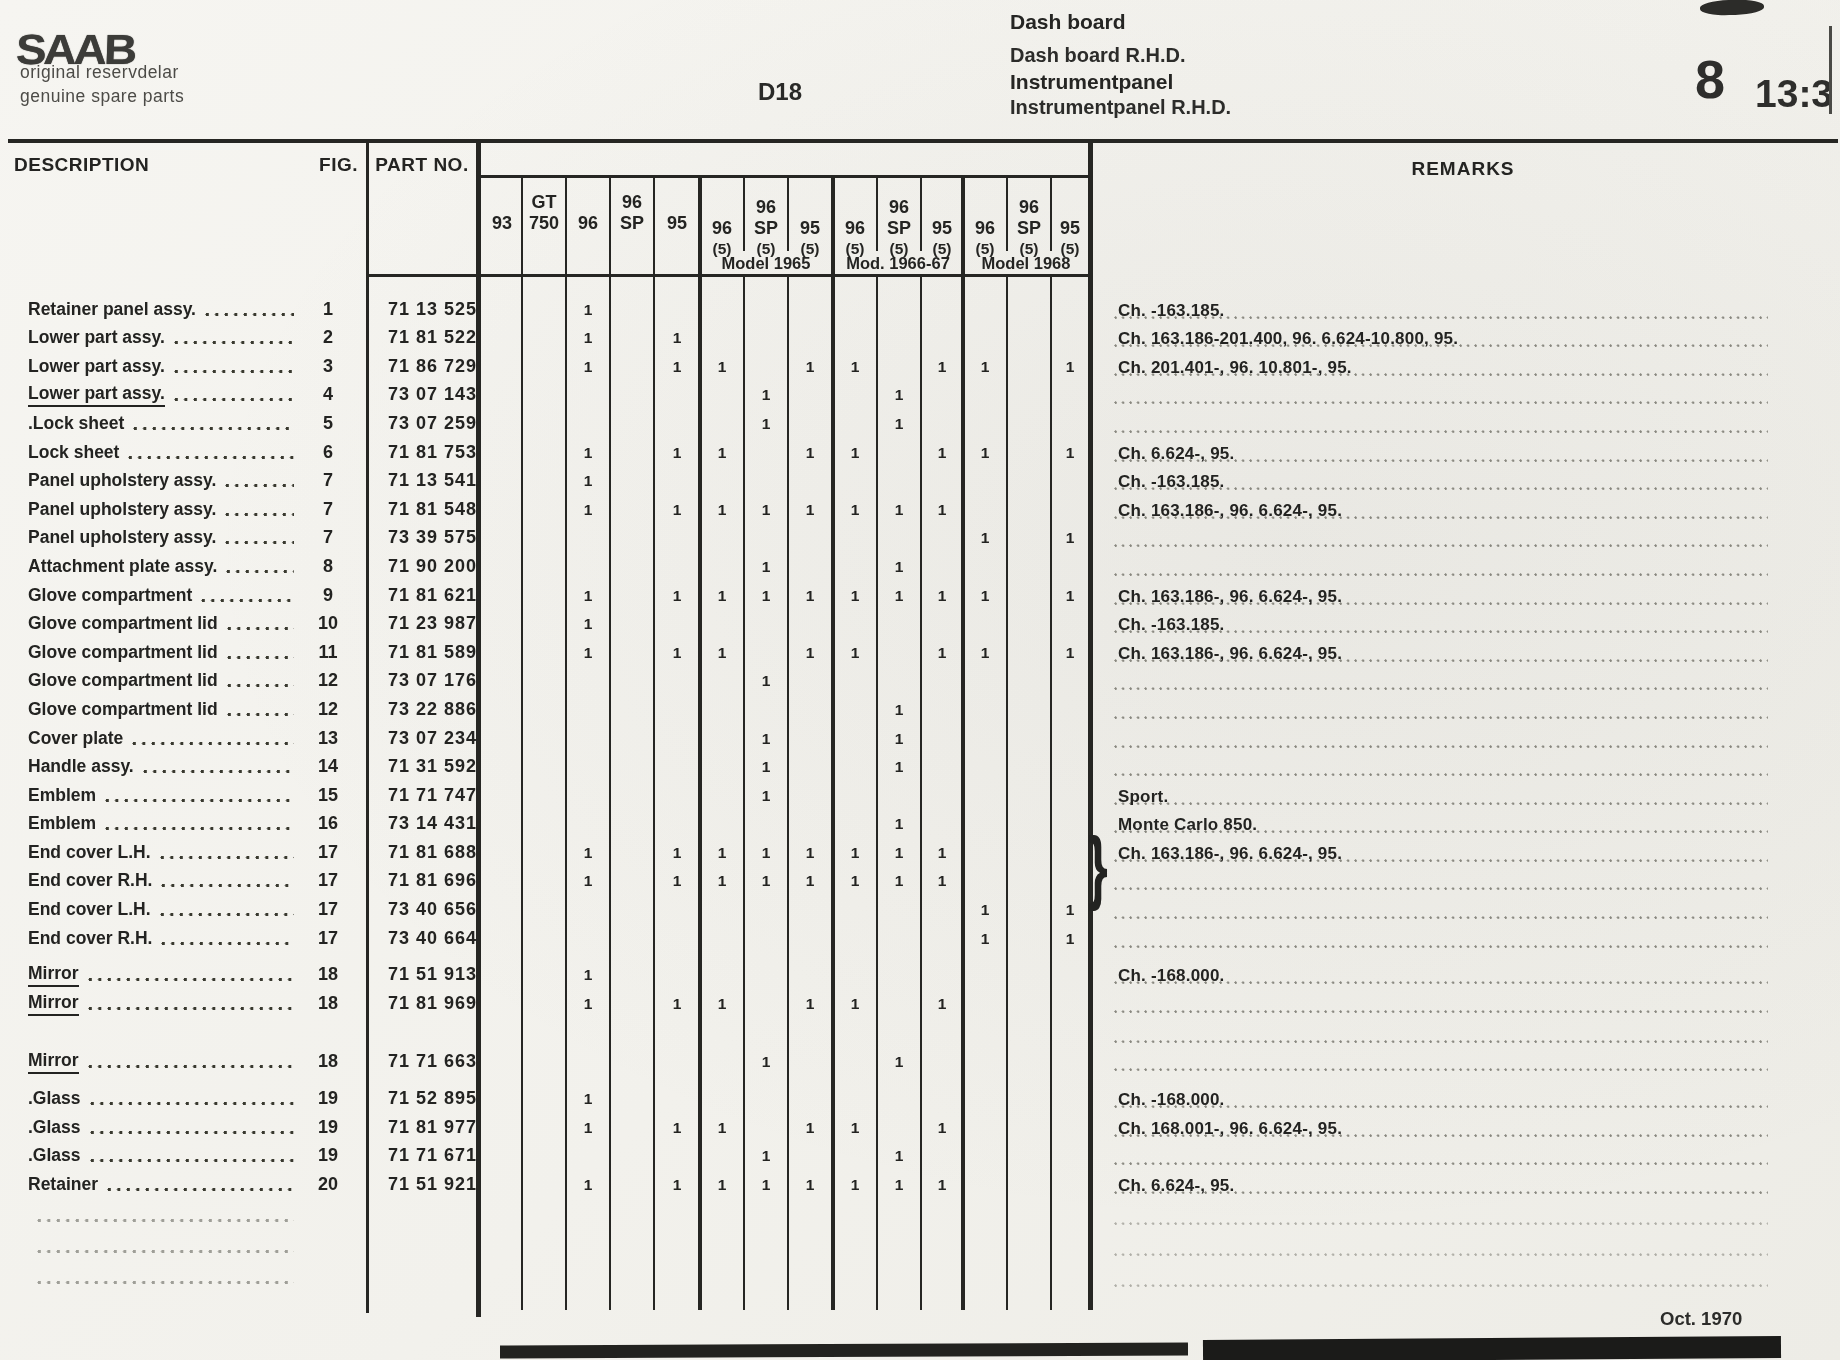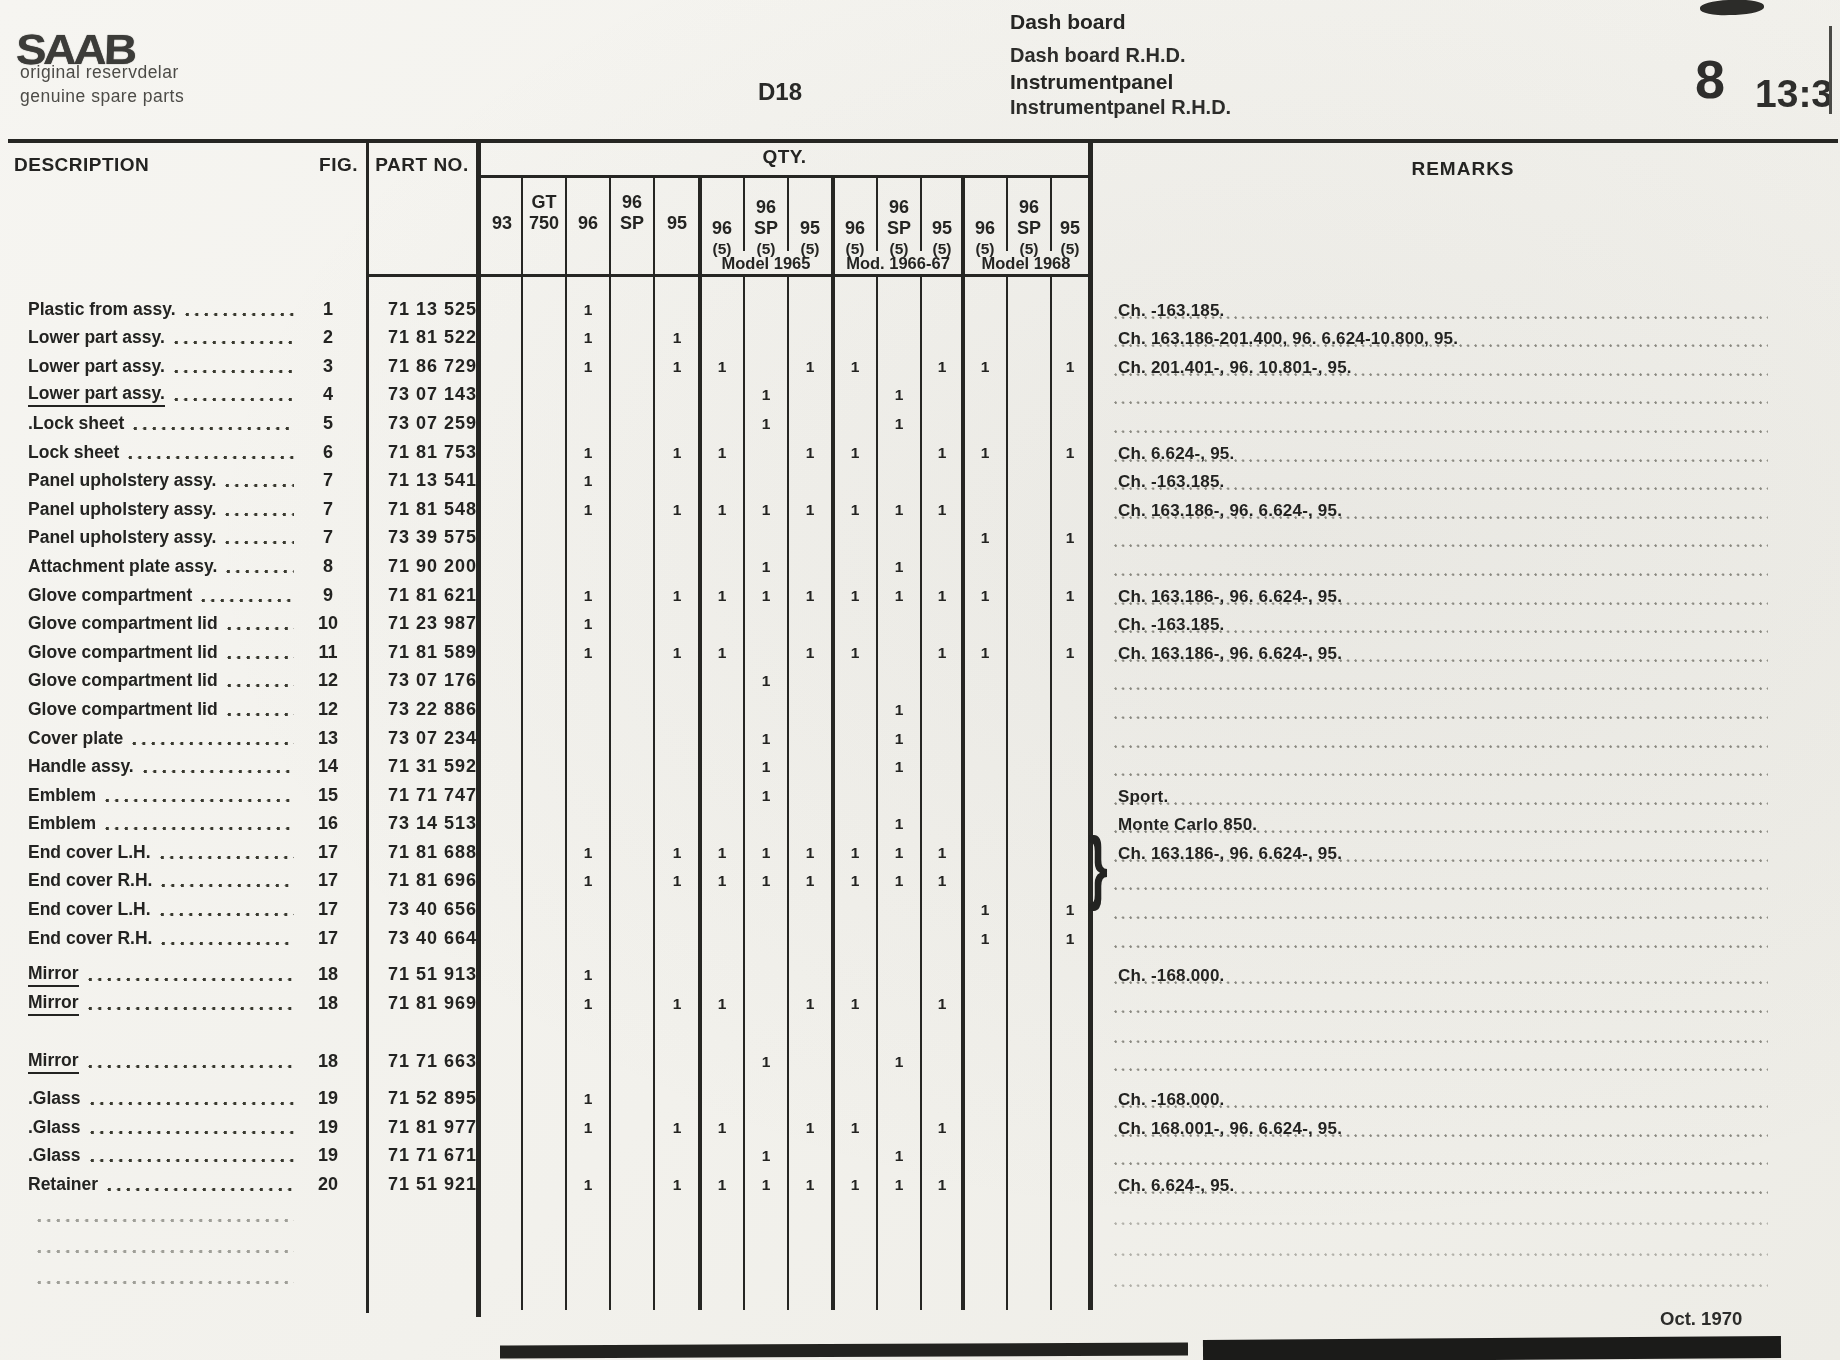--- a/index.html
+++ b/index.html
@@ -108,21 +108,20 @@
   <div class="vline" style="left:743px;top:277px;width:2px;height:1033px;"></div>
   <div class="vline" style="left:787px;top:277px;width:2px;height:1033px;"></div>
   <div class="vline" style="left:876px;top:277px;width:2px;height:1033px;"></div>
   <div class="vline" style="left:920px;top:277px;width:2px;height:1033px;"></div>
   <div class="vline" style="left:1006px;top:277px;width:2px;height:1033px;"></div>
   <div class="vline" style="left:1050px;top:277px;width:2px;height:1033px;"></div>
 
   <div class="colhead" style="left:14px;top:154px;">DESCRIPTION</div>
   <div class="colhead" style="left:300px;top:154px;width:58px;text-align:right;">FIG.</div>
   <div class="colhead" style="left:366px;top:154px;width:112px;text-align:center;">PART NO.</div>
-  <div class="colhead" style="left:479px;top:146px;width:611px;text-align:center;">QTY.</div>
   <div class="colhead" style="left:1093px;top:158px;width:740px;text-align:center;letter-spacing:1px;">REMARKS</div>
   <div id="qty-colheads">
       <div class="qcol" style="left: 479px; width: 46px; top: 168px; height: 66px;">
         <span>93</span>
       </div>
       <div class="qcol" style="left: 521px; width: 46px; top: 168px; height: 66px;">
         <span>GT</span>
         <span>750</span>
       </div>
       <div class="qcol" style="left: 565px; width: 46px; top: 168px; height: 66px;">
@@ -175,21 +174,21 @@
       <div class="qcol" style="left: 1047px; width: 46px; top: 182px; height: 76px;">
         <span>95</span>
         <span class="l5">(5)</span>
       </div>
       <div class="grouplab" style="left: 1026px; top: 254px;">Model 1968</div>
     </div>
 
   <div id="rows">
       <div class="row">
         <div class="desc">
-          <span class="dtext">Plastic from assy.</span>
+          <span class="dtext">Retainer panel assy.</span>
           <span class="lead"></span>
         </div>
         <div class="fig">1</div>
         <div class="part">71 13 525</div>
         <span class="q1" style="left: 588px;">1</span>
         <div class="rdots"></div>
         <div class="rtext">Ch. -163.185.</div>
       </div>
       <div class="row">
         <div class="desc">
@@ -413,21 +412,21 @@
         <span class="q1" style="left: 766px;">1</span>
         <div class="rdots"></div>
         <div class="rtext">Sport.</div>
       </div>
       <div class="row">
         <div class="desc">
           <span class="dtext">Emblem</span>
           <span class="lead"></span>
         </div>
         <div class="fig">16</div>
-        <div class="part">73 14 513</div>
+        <div class="part">73 14 431</div>
         <span class="q1" style="left: 899px;">1</span>
         <div class="rdots"></div>
         <div class="rtext">Monte Carlo 850.</div>
       </div>
       <div class="row">
         <div class="desc">
           <span class="dtext">End cover L.H.</span>
           <span class="lead"></span>
         </div>
         <div class="fig">17</div>

